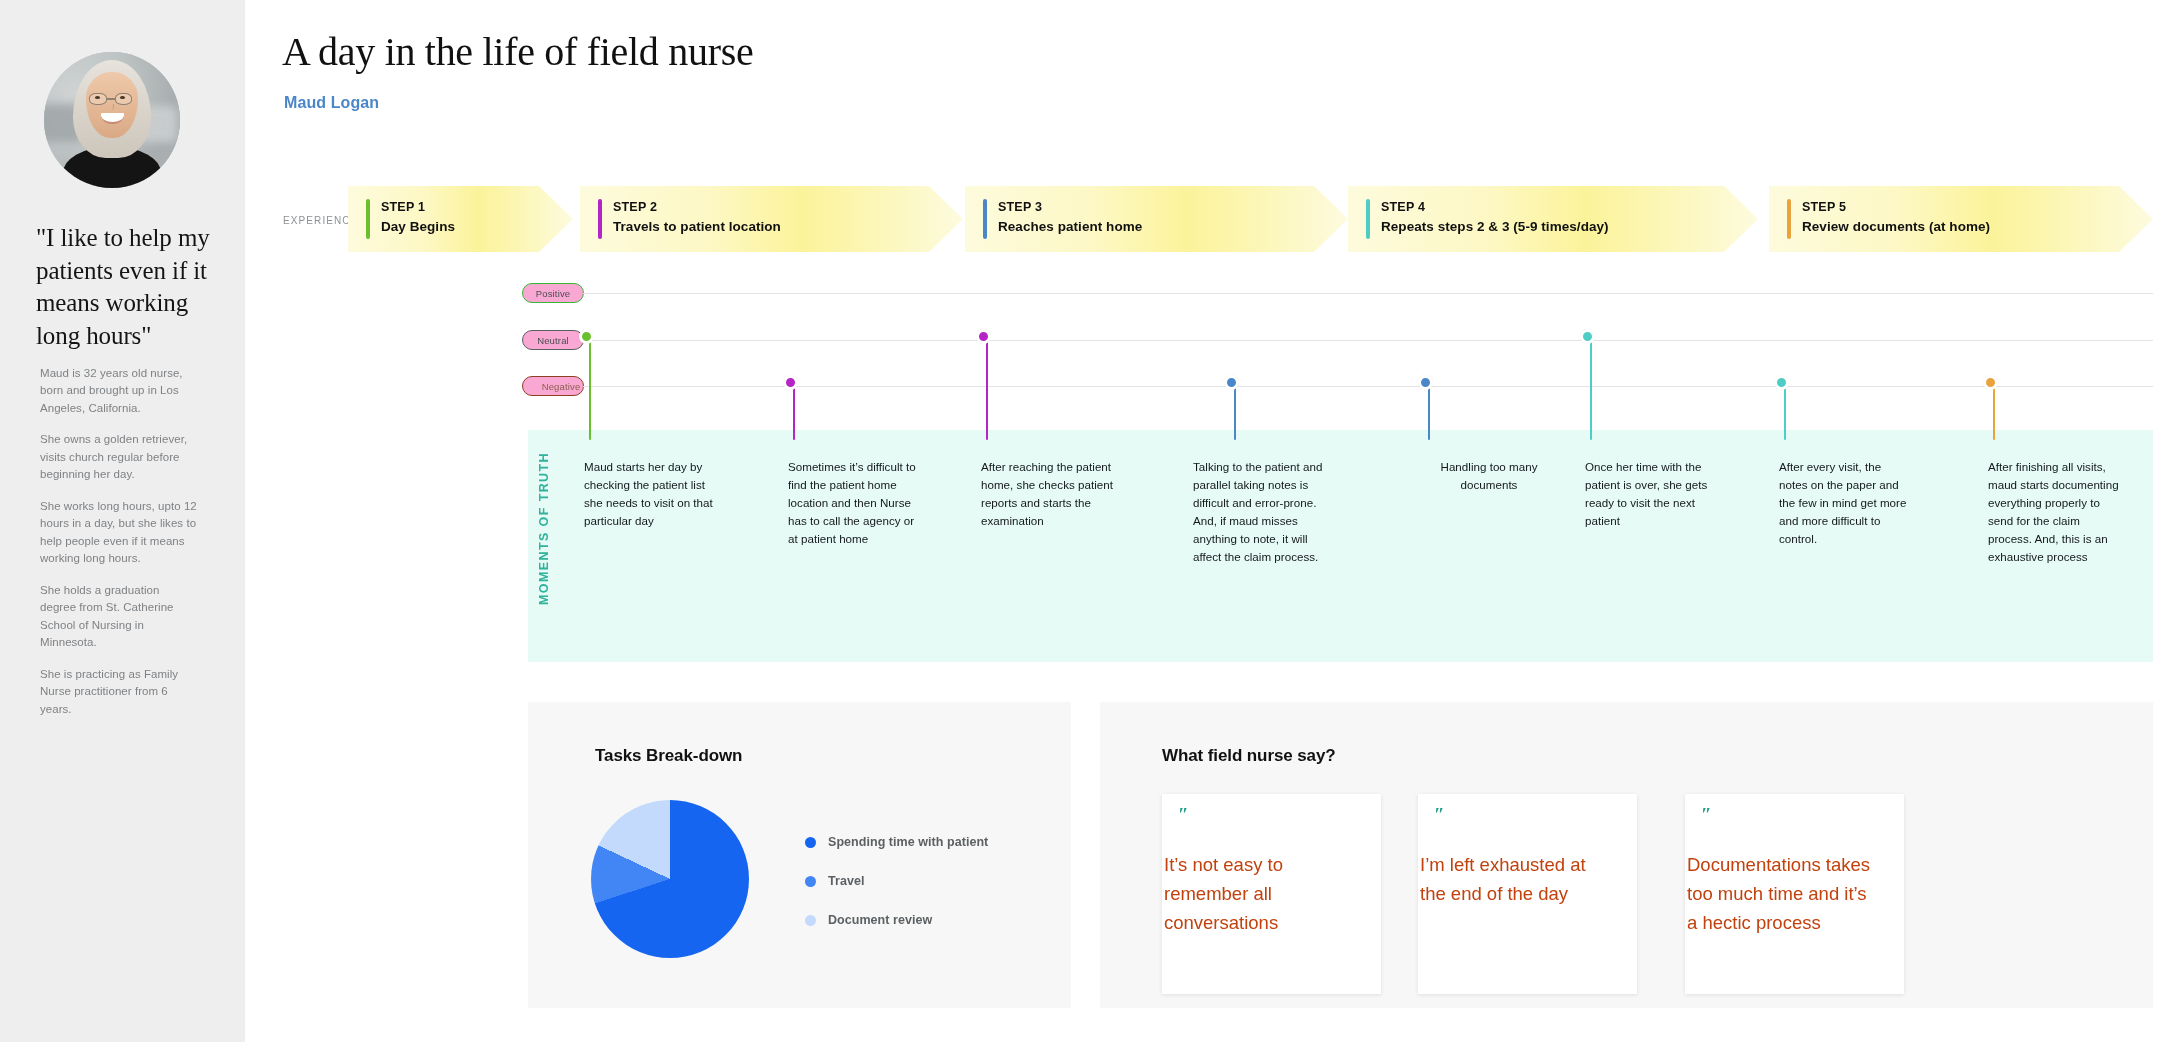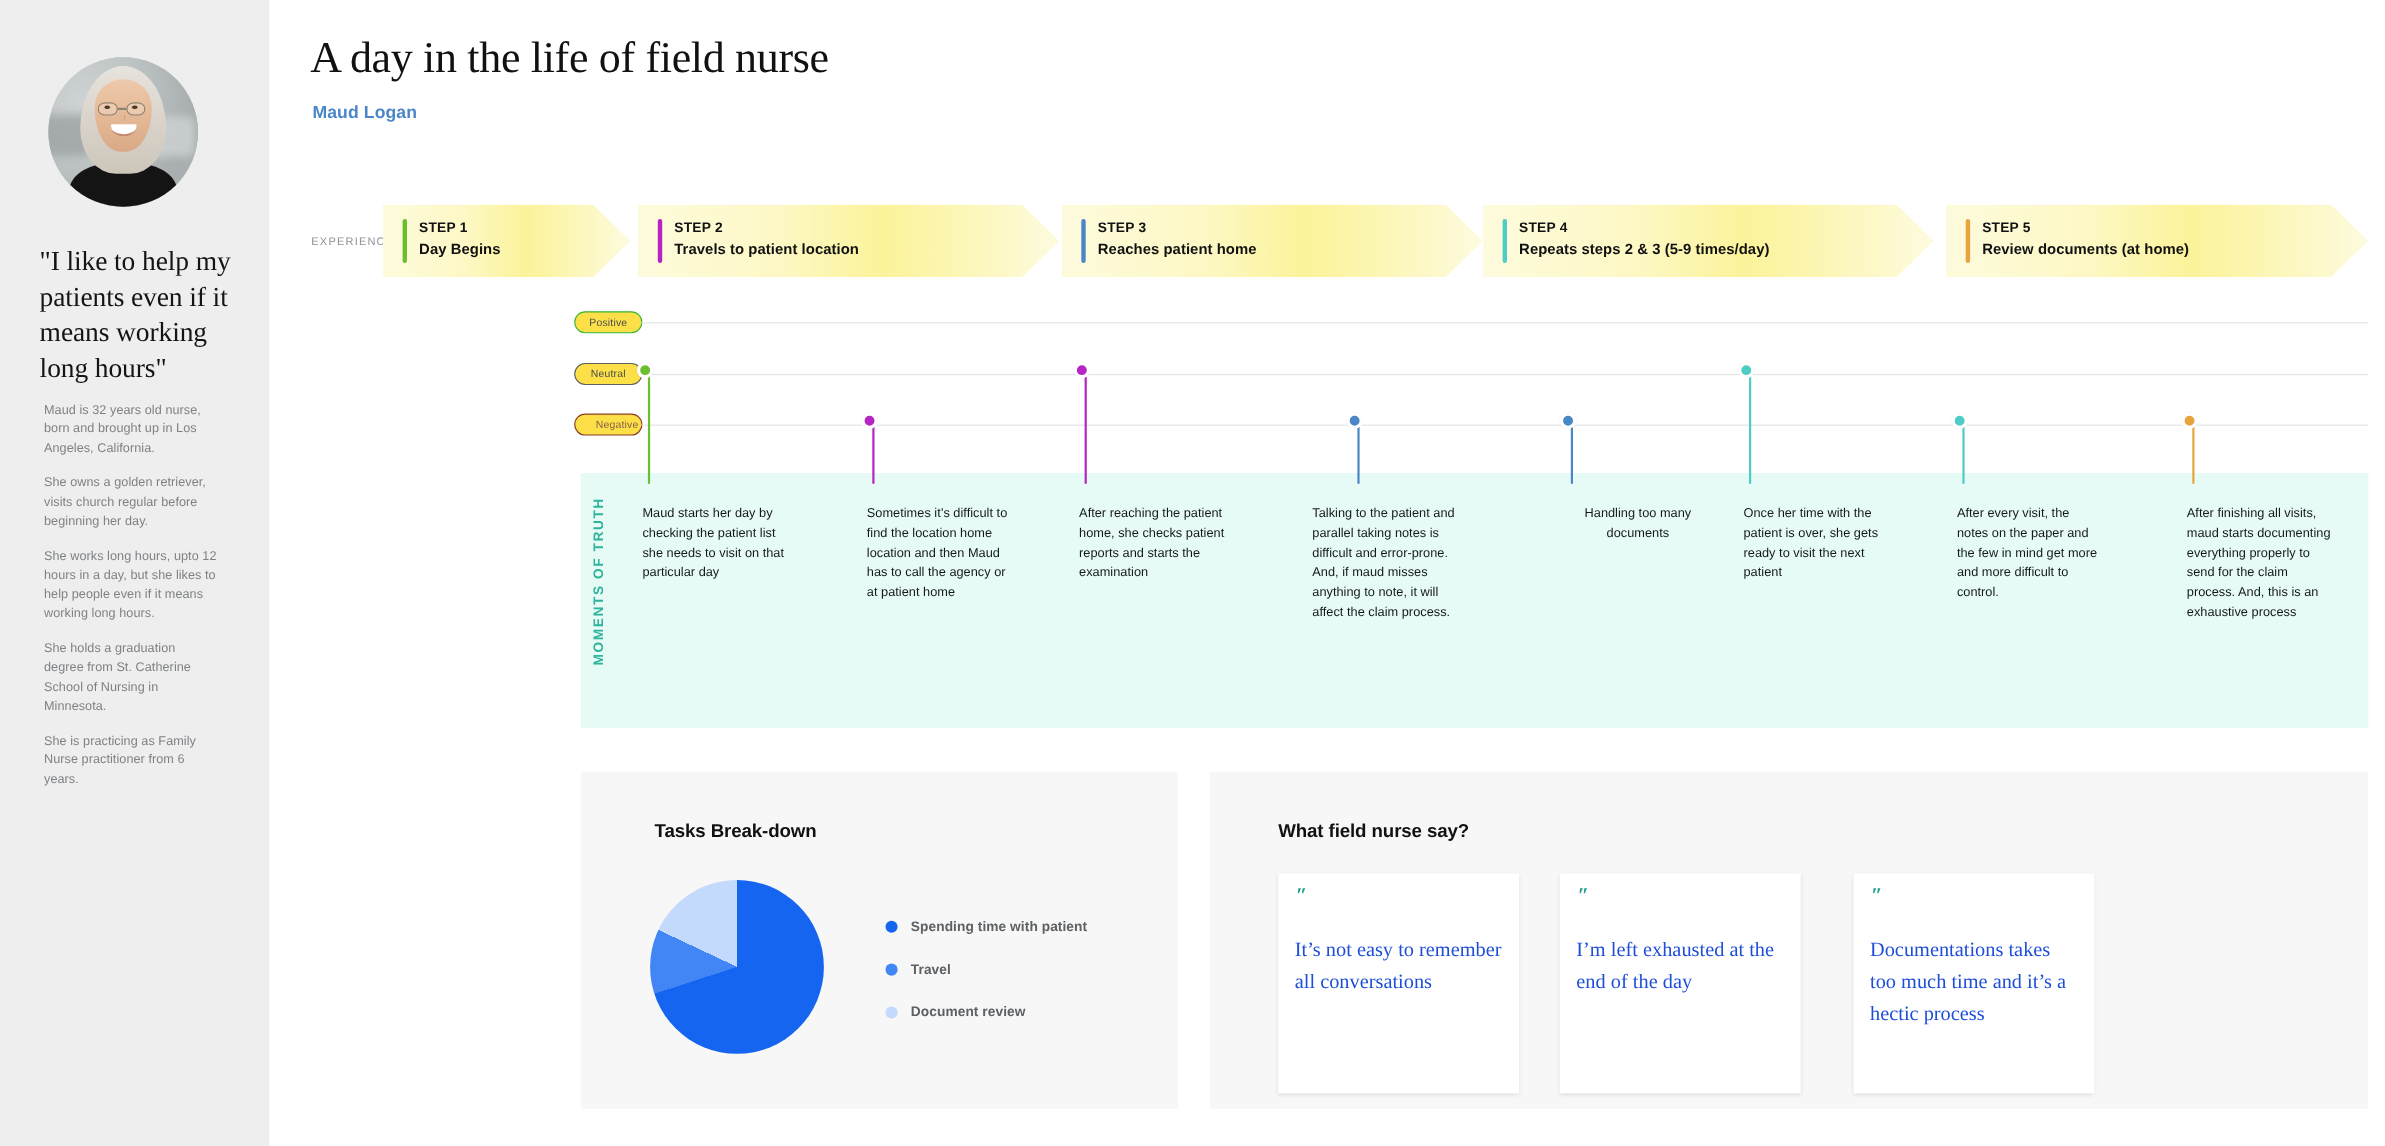--- a/index.html
+++ b/index.html
@@ -113,21 +113,21 @@
     font-size: 12.5px; font-weight: 700; color: #111; letter-spacing: 0.2px; text-align: right;
   }
   .exp-step .st-title {
     position:absolute; left: 33px; top: 33px;
     font-size: 13.5px; font-weight: 700; color: #111; letter-spacing: 0.05px; white-space: nowrap;
   }
 
   
   .pill {
     position: absolute; width: 62px; height: 20px; border-radius: 11px;
-    background: #fde047; border: 1.5px solid #5b5f62;
+    background: #f9a8d4; border: 1.5px solid #5b5f62;
     font-size: 9.5px; display:flex; align-items:center; justify-content:center;
     letter-spacing: 0.15px;
   }
   .pill.positive { border-color: #35b834; color: #4a4d50; }
   .pill.neutral  { border-color: #5b5f62; color: #4a4d50; }
   .pill.negative { border-color: #8d3f22; color: #8a5f49; padding-left: 16px; }
 
   .slot-line {
     position: absolute; left: 338px; width: 1570px; height: 1px; background: #e2e3e4;
   }
@@ -176,23 +176,23 @@
   .qcard {
     position: absolute; top: 92px; width: 219px; height: 200px;
     background: #fff; box-shadow: 0 1px 4px rgba(0,0,0,0.10);
   }
   .qmark {
     position:absolute; left: 16px; top: 10px;
     font-family: "Liberation Serif", serif;
     font-size: 19px; font-style: italic; font-weight: 700; color: #1f9e8c; letter-spacing: -2px;
   }
   .qtext {
-    position:absolute; left: 15px; top: 56px; width: 190px;
-    font-family: Liberation Serif, serif;
-    font-size: 18.5px; line-height: 1.58; color: #1d4ed8; font-weight: 400;
+    position:absolute; left: 2px; top: 56px; width: 190px;
+    font-family: Liberation Sans, sans-serif;
+    font-size: 18.5px; line-height: 1.58; color: #c2410c; font-weight: 400;
   }
 </style>
 </head>
 <body>
 
 <div class="page">
 
   <aside class="sidebar">
     <div class="avatar-wrap">
       <div class="avatar">
@@ -268,21 +268,21 @@
 
     <div class="mt-band"></div>
     <div class="mt-vlabel">MOMENTS OF TRUTH</div>
 
     <div id="timeline-layer">
         <div class="tl-stem" style="left: 343.75px; top: 340px; height: 100px; background: rgb(106, 191, 46);"></div>
         <div class="tl-dot" style="left: 334px; top: 329px; background: rgb(106, 191, 46);"></div>
         <div class="tl-text" style="left: 339px; top: 458px;">Maud starts her day by checking the patient list she needs to visit on that particular day</div>
         <div class="tl-stem" style="left: 547.75px; top: 386px; height: 54px; background: rgb(181, 36, 196);"></div>
         <div class="tl-dot" style="left: 538px; top: 375px; background: rgb(181, 36, 196);"></div>
-        <div class="tl-text" style="left: 543px; top: 458px;">Sometimes it’s difficult to find the location home location and then Maud has to call the agency or at patient home</div>
+        <div class="tl-text" style="left: 543px; top: 458px;">Sometimes it’s difficult to find the patient home location and then Nurse has to call the agency or at patient home</div>
         <div class="tl-stem" style="left: 740.75px; top: 340px; height: 100px; background: rgb(181, 36, 196);"></div>
         <div class="tl-dot" style="left: 731px; top: 329px; background: rgb(181, 36, 196);"></div>
         <div class="tl-text" style="left: 736px; top: 458px;">After reaching the patient home, she checks patient reports and starts the examination</div>
         <div class="tl-stem" style="left: 988.75px; top: 386px; height: 54px; background: rgb(74, 134, 200);"></div>
         <div class="tl-dot" style="left: 979px; top: 375px; background: rgb(74, 134, 200);"></div>
         <div class="tl-text" style="left: 948px; top: 458px;">Talking to the patient and parallel taking notes is difficult and error-prone. And, if maud misses anything to note, it will affect the claim process.</div>
         <div class="tl-stem" style="left: 1182.75px; top: 386px; height: 54px; background: rgb(74, 134, 200);"></div>
         <div class="tl-dot" style="left: 1173px; top: 375px; background: rgb(74, 134, 200);"></div>
         <div class="tl-text" style="left: 1178px; top: 458px; text-align: center;">Handling too many documents</div>
         <div class="tl-stem" style="left: 1344.75px; top: 340px; height: 100px; background: rgb(78, 205, 196);"></div>

